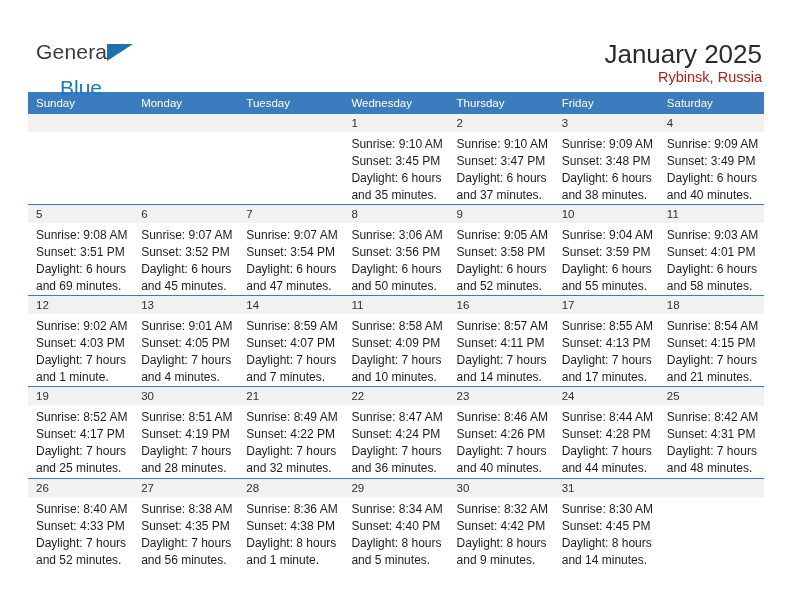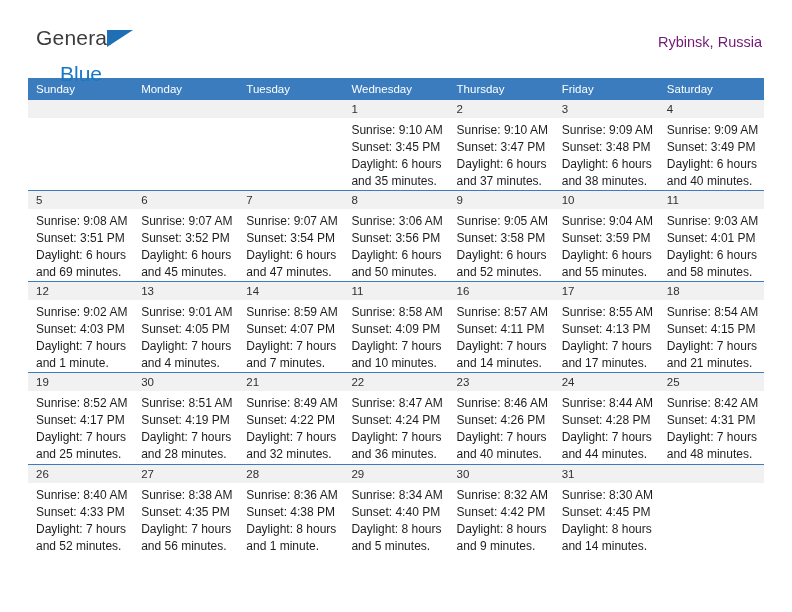--- a/index.html
+++ b/index.html
@@ -12,21 +12,21 @@
     background: #ffffff;
     font-family: "Liberation Sans", sans-serif;
     color: #222222;
     overflow: hidden;
   }
   .page {
     position: relative;
     width: 792px;
     height: 500px;
     box-sizing: border-box;
-    padding: 4px 28px;
+    padding: 18px 28px;
     border-radius: 10px;
   }
 
   
   .header {
     display: flex;
     align-items: flex-start;
     justify-content: space-between;
     height: 74px;
     padding-top: 22px;
@@ -68,22 +68,21 @@
     padding-right: 2px;
   }
   .title {
     font-size: 26px;
     color: #2b2b2b;
     line-height: 1.1;
     font-weight: normal;
   }
   .subtitle {
     font-size: 14.5px;
-    color: #701a75;
-    margin-top: 8px;
+    color: #b91c1c;
   }
 
   
   .calendar {
     width: 736px;
     border-collapse: collapse;
     table-layout: fixed;
   }
   .calendar th {
     background: #3a7cbe;
@@ -131,20 +130,21 @@
 
 <div class="page">
 
   <div class="header">
     <div class="brand">
       <span class="brand-general">General</span>
       <span class="brand-tri"></span>
       <span class="brand-blue">Blue</span>
     </div>
     <div class="title-block">
+      <div class="title">January 2025</div>
       <div class="subtitle">Rybinsk, Russia</div>
     </div>
   </div>
 
   <table class="calendar">
     <thead>
       <tr>
         <th>Sunday</th>
         <th>Monday</th>
         <th>Tuesday</th>

